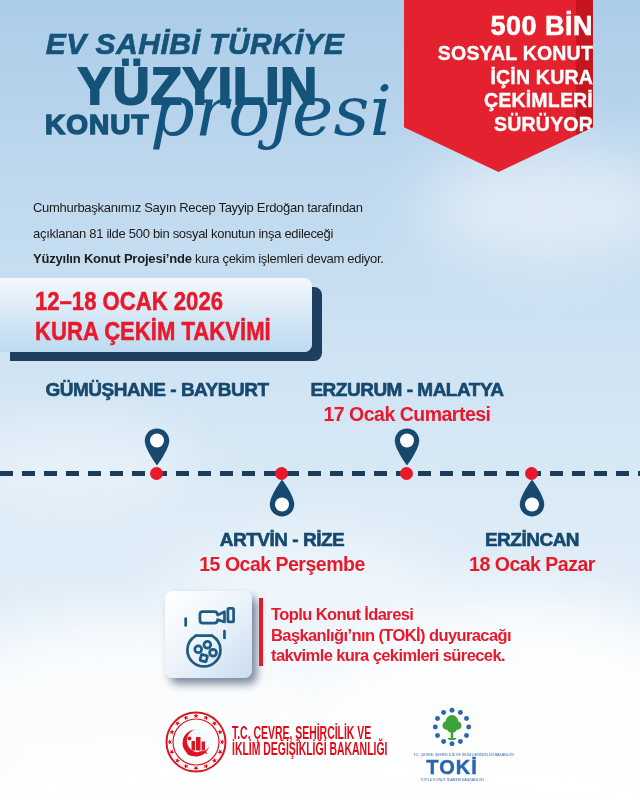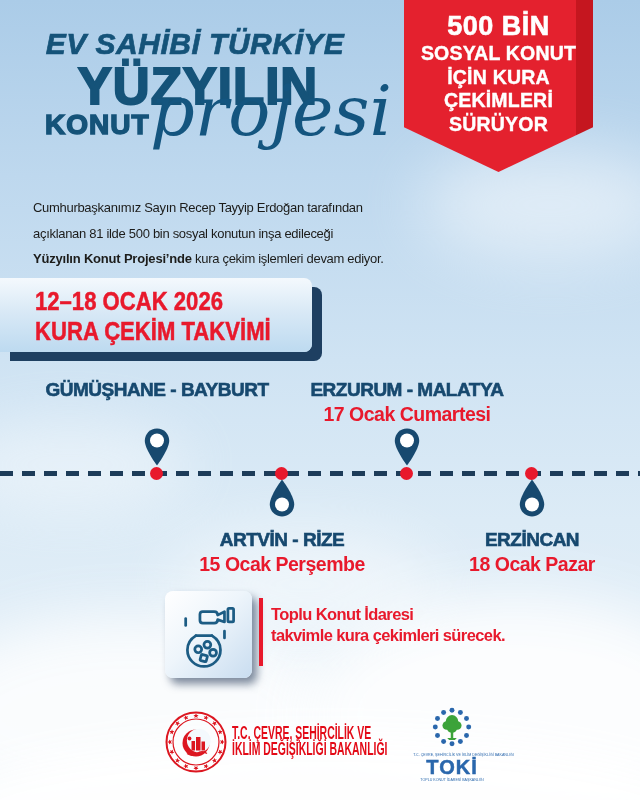--- a/index.html
+++ b/index.html
@@ -27,21 +27,21 @@
       color:#155379;-webkit-text-stroke:1.5px #155379;letter-spacing:1px;white-space:nowrap;}
   .t-script{position:absolute;left:150px;top:76px;line-height:1;
       font-family:"DejaVu Serif",serif;font-style:italic;font-size:70px;
       color:#14557f;white-space:nowrap;}
 
   
   .badge{position:absolute;left:404px;top:0;width:189px;height:172px;
       background:linear-gradient(90deg,#e4212e 0 91%,#c5161f 91% 100%);
       clip-path:polygon(0 0,100% 0,100% 74%,50% 100%,0 74%);
       filter:drop-shadow(5px 6px 5px rgba(40,45,65,.5));
-      text-align:center;color:#fff;}
+      text-align:right;color:#fff;}
   .badge .b0{margin-top:11px;font-size:27px;font-weight:bold;letter-spacing:.5px;-webkit-text-stroke:.6px #fff;}
   .badge .bl{font-size:19.5px;font-weight:bold;line-height:23.5px;letter-spacing:.2px;-webkit-text-stroke:.4px #fff;}
 
   
   .intro{position:absolute;left:33px;top:195px;font-size:13px;line-height:25.5px;
       color:#1c1c1a;letter-spacing:-.3px;white-space:nowrap;}
   .intro b{letter-spacing:-.2px;}
 
   
   .calbox{position:absolute;left:0;top:278px;width:312px;height:74px;
@@ -171,20 +171,21 @@
       <path d="M21 33 c-5 3 -7.5 7.5 -7.5 12.5 a14.5 14.5 0 0 0 29 0 c0 -5 -2.5 -9.5 -7.5 -12.5"></path>
       <circle cx="23" cy="45" r="3"></circle>
       <circle cx="31" cy="41" r="3"></circle>
       <circle cx="36" cy="48" r="3"></circle>
       <rect x="25" y="50" width="5.5" height="5.5" rx="1" transform="rotate(15 28 53)"></rect>
     </svg>
   </div>
   <div class="notesep"></div>
   <div class="notetext">
     <div>Toplu Konut İdaresi</div>
+    <div>Başkanlığı’nın (TOKİ) duyuracağı</div>
     <div>takvimle kura çekimleri sürecek.</div>
   </div>
 
   <svg class="ministry-logo" width="64" height="64" viewBox="0 0 64 64">
     <g fill="#dc1620" stroke="none">
       <circle cx="32" cy="32" r="29.5" fill="none" stroke="#dc1620" stroke-width="2"></circle>
       <circle cx="32" cy="32" r="23" fill="none" stroke="#dc1620" stroke-width="1.2"></circle>
       <g id="stars">
         <g transform="translate(32,32)">
           <g transform="rotate(0)">

